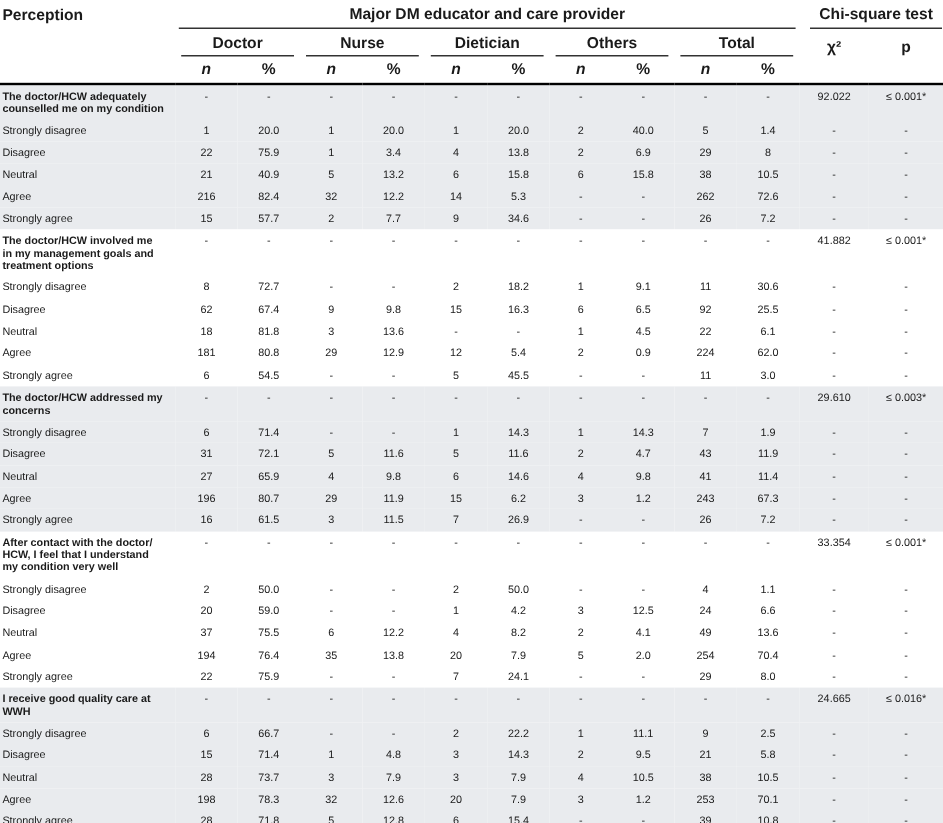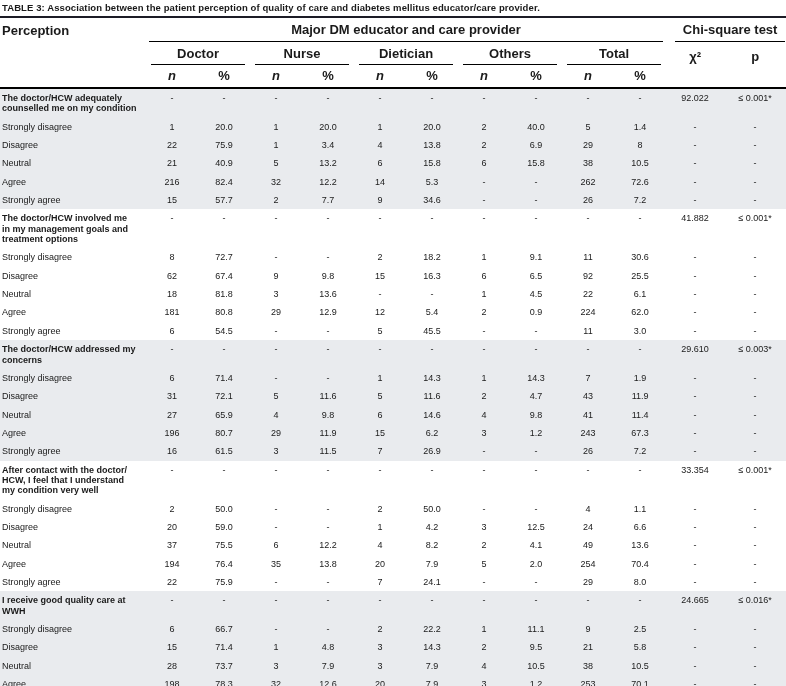--- a/index.html
+++ b/index.html
@@ -72,21 +72,20 @@
     margin-top: 19px;
   }
   tbody tr.shaded { background: var(--shade, #e9ebee); }
   tbody tr:last-child td { border-bottom: 3px solid #000; }
 </style>
 </head>
 <body>
 
 <div class="page">
 
-  <div class="title">TABLE 3: Association between the patient perception of quality of care and diabetes mellitus educator/care provider.</div>
 
   <table class="assoc">
     <colgroup>
       <col class="c-perc">
       <col class="c-val">
         <col class="c-val">
       <col class="c-val">
         <col class="c-val">
       <col class="c-val">
         <col class="c-val">

